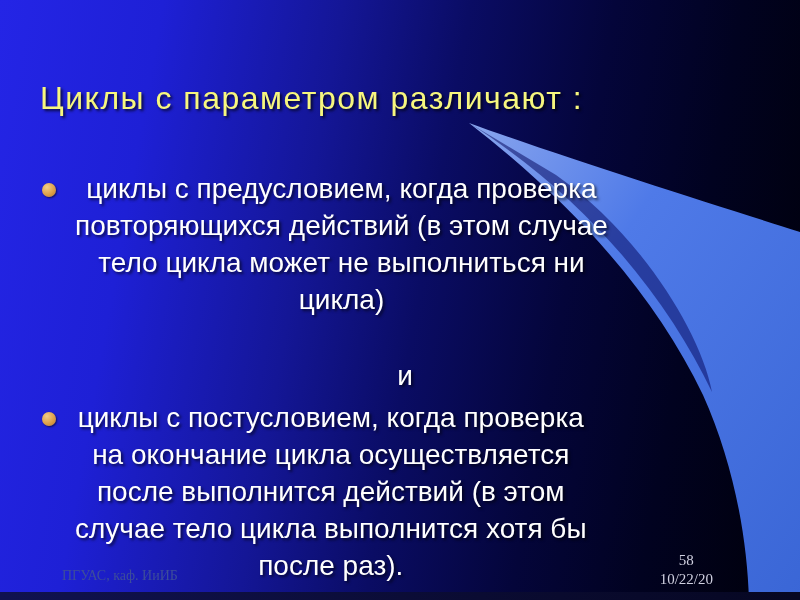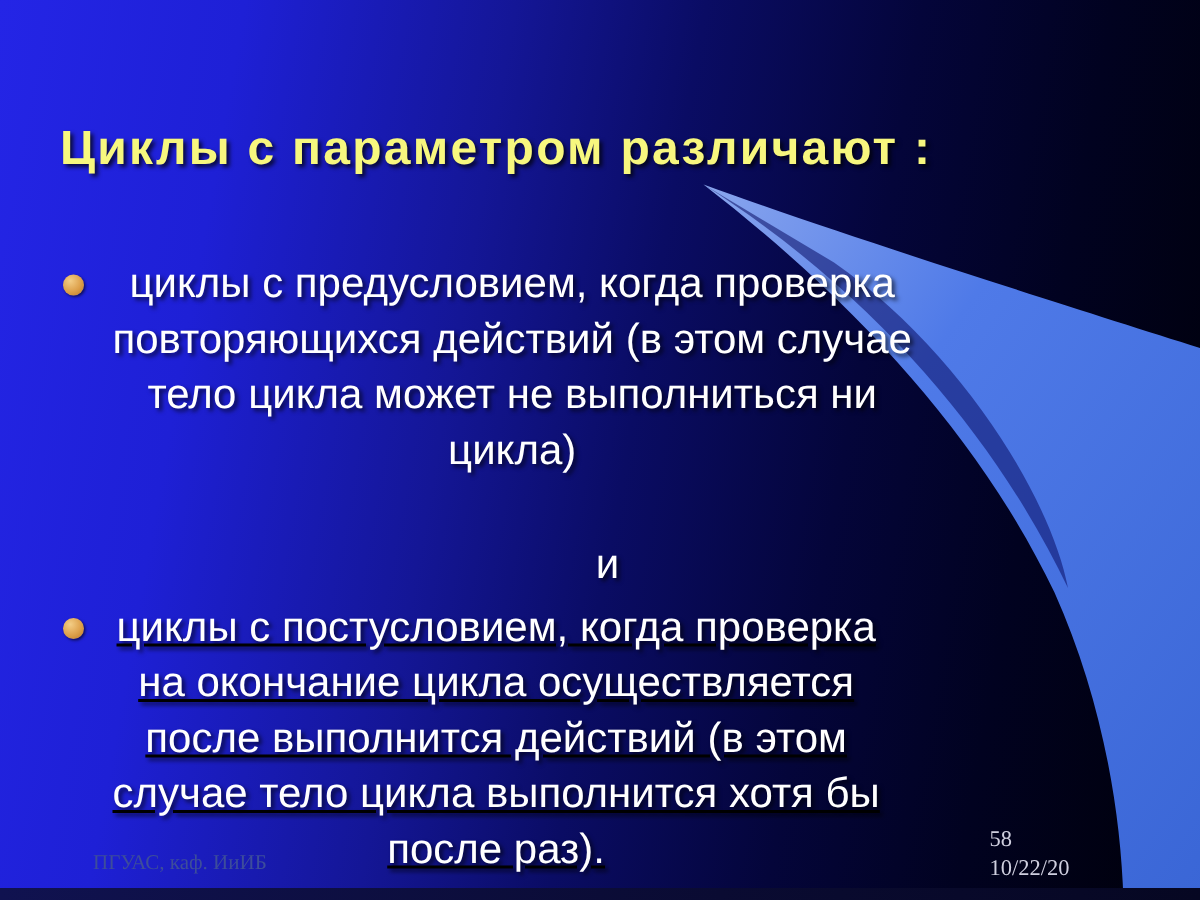--- a/index.html
+++ b/index.html
@@ -8,21 +8,21 @@
     width:800px;height:600px;
     overflow:hidden;
     font-family:"Liberation Sans","DejaVu Sans",sans-serif;
     background:linear-gradient(100deg,
       #2425e6 0%, #1e20d6 18%, #141696 38%,
       #0a0c64 52%, #04053a 68%, #010220 82%, #000008 100%);
   }
   .swoosh-svg{position:absolute;top:0;left:0;width:800px;height:600px;pointer-events:none;}
   .slide-title{
     position:absolute;left:40px;top:80px;width:700px;
-    font-size:32px;font-weight:bold;letter-spacing:1.5px;
+    font-size:32px;font-weight:normal;letter-spacing:1.5px;
     color:#f7f77e;
     text-shadow:2px 2px 3px rgba(0,0,0,.75);
     white-space:nowrap;
   }
   .content{position:absolute;left:0;top:0;width:800px;z-index:3;}
   .bullet-block{position:absolute;left:40px;}
   .bullet-block .text{
     margin-left:35px;
     color:#ffffff;
     font-size:28px;line-height:37px;
@@ -34,29 +34,29 @@
     width:14px;height:14px;border-radius:50%;
     background:radial-gradient(circle at 35% 30%, #f3cd86, #dda04a 55%, #b87a28);
     box-shadow:1px 1px 2px rgba(0,0,0,.6);
   }
   #bullet1{top:170px;}
   .connector-line{
     position:absolute;left:75px;top:357px;width:660px;
     text-align:center;color:#ffffff;font-size:28px;line-height:37px;
     text-shadow:2px 2px 3px rgba(0,0,0,.65);
   }
-  #bullet2{top:399px;text-decoration:underline;}
+  #bullet2{top:399px;}
   .footer-org{
     position:absolute;left:62px;top:568px;z-index:2;
     font-family:"Liberation Serif","DejaVu Serif",serif;
     font-size:14px;color:#3d4d9b;white-space:nowrap;
   }
   .footer-right{
     position:absolute;right:87px;top:551px;z-index:2;
-    text-align:left;color:#cfcfdf;
+    text-align:center;color:#cfcfdf;
     font-family:"Liberation Serif","DejaVu Serif",serif;
     font-size:15px;line-height:19px;
   }
   .bottom-strip{
     position:absolute;left:0;bottom:0;width:800px;height:8px;z-index:4;
     background:linear-gradient(90deg,#101250,#0a0b32 60%,#060722);
   }
 </style>
 </head>
 <body>

